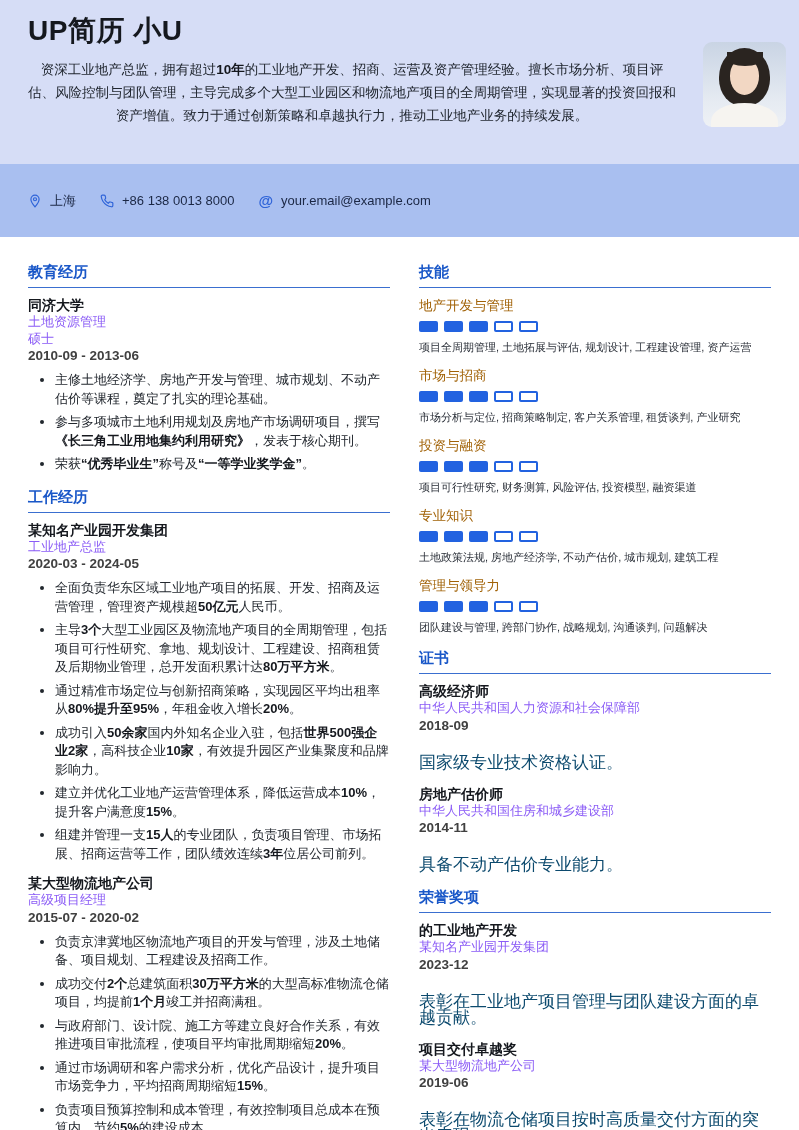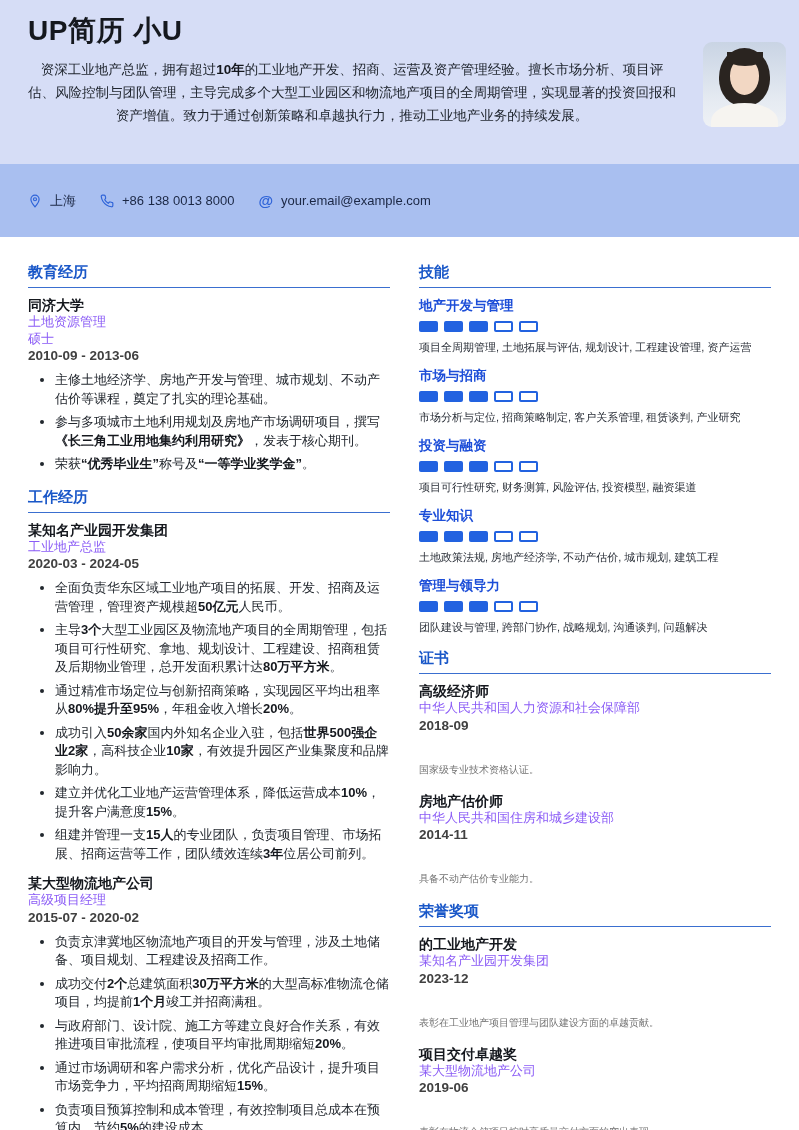--- a/index.html
+++ b/index.html
@@ -81,32 +81,32 @@
   .entry-sub{font-size:13px;line-height:16.5px;color:#8b5cf6;}
   .entry-dates{font-size:13.5px;font-weight:700;line-height:18px;color:#404040;}
   ul.bullets{margin:6px 0 0 0;padding:0 0 0 27px;}
   ul.bullets li{
     font-size:13px;line-height:18.5px;color:#22272e;
     margin-bottom:5px;
   }
   ul.bullets li b,.summary b{font-weight:700;color:#15181e;}
   
   .skill{margin-bottom:12px;}
-  .skill-name{font-size:13.5px;font-weight:700;color:#1d4ed8;margin-bottom:6px;}
+  .skill-name{font-size:13.5px;font-weight:400;color:#a16207;margin-bottom:6px;}
   .skill-bar{display:flex;gap:6px;margin-bottom:8px;}
   .blk{
     box-sizing:border-box;
     width:19px;height:11px;border-radius:2px;
     border:2px solid #2262e0;background:#ffffff;
   }
   .blk.filled{background:#2262e0;}
   .skill-keywords{font-size:11px;line-height:15px;color:#2a2f38;}
   
   .award{margin-bottom:15px;}
-  .award-desc{font-size:10px;line-height:16px;color:#737373;margin-top:27px;}
+  .award-desc{font-size:17px;line-height:16px;color:#0c4a6e;margin-top:20px;}
 </style>
 </head>
 <body>
 
 <div class="page">
 
   <header class="hero">
     <h1>UP简历 小U</h1>
     <p class="summary">资深工业地产总监，拥有超过<b>10年</b>的工业地产开发、招商、运营及资产管理经验。擅长市场分析、项目评估、风险控制与团队管理，主导完成多个大型工业园区和物流地产项目的全周期管理，实现显著的投资回报和资产增值。致力于通过创新策略和卓越执行力，推动工业地产业务的持续发展。</p>
     <div class="photo">

